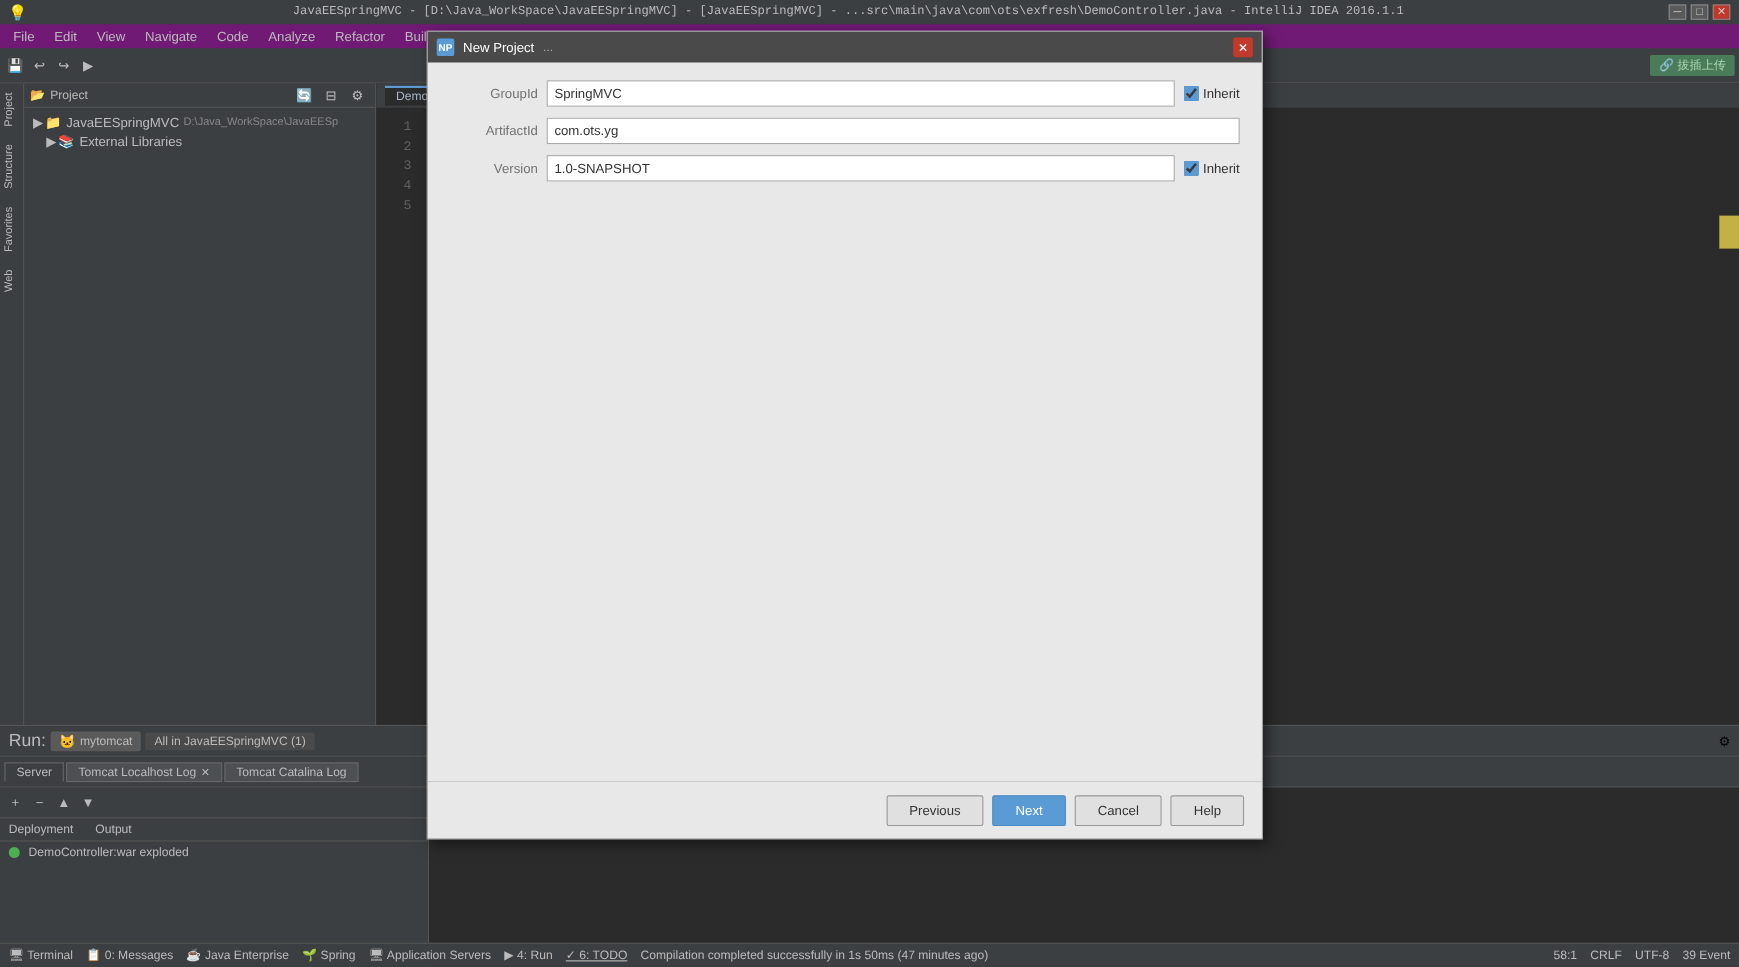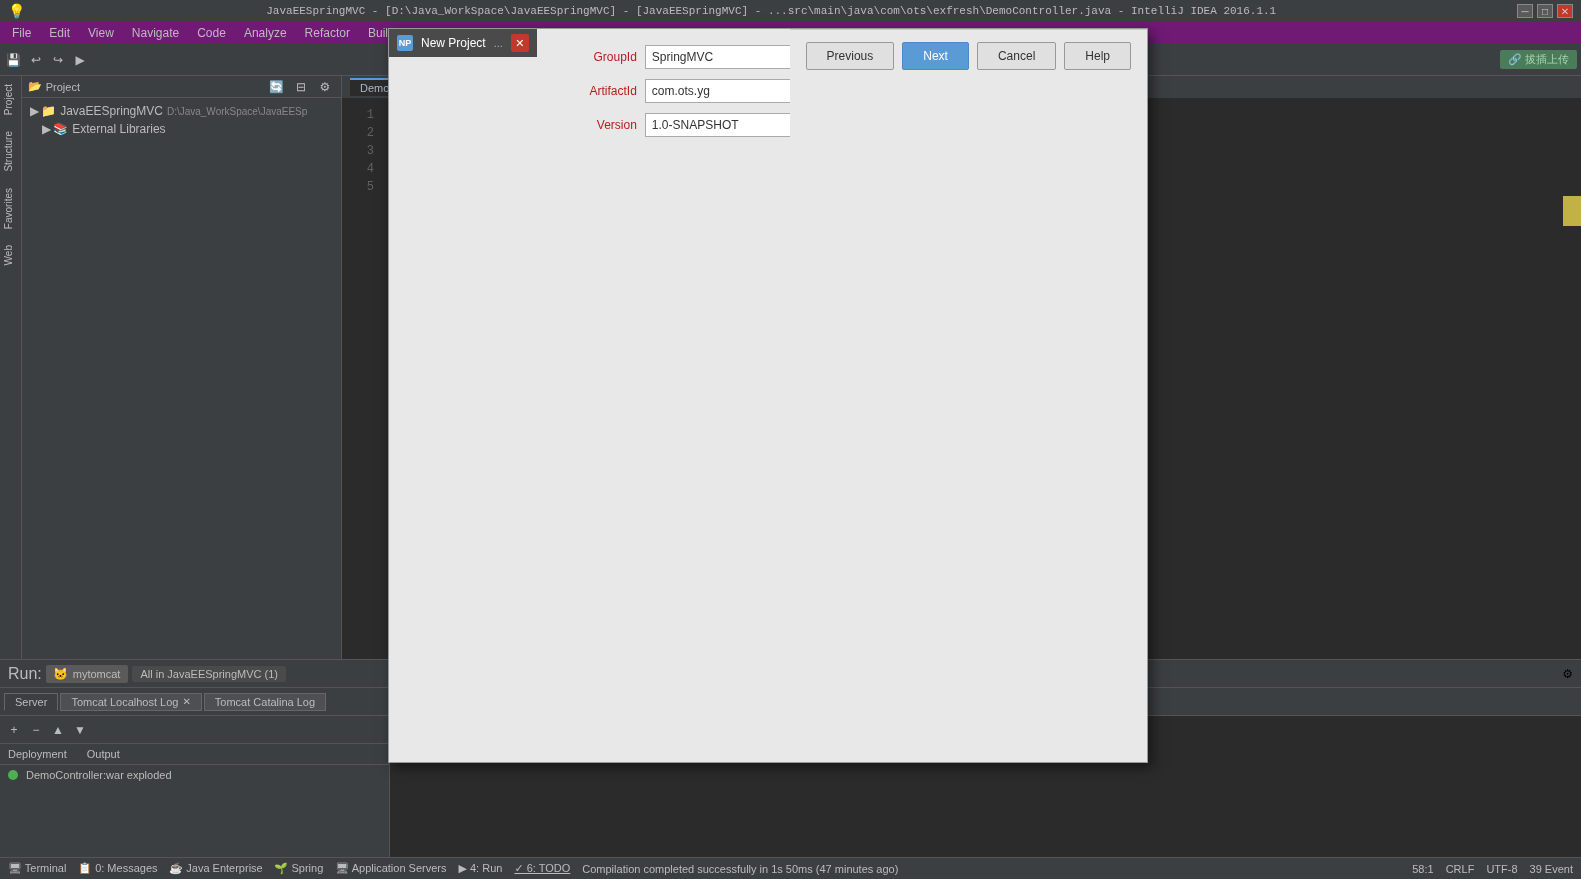--- a/index.html
+++ b/index.html
@@ -225,21 +225,21 @@
     .dialog {
       position: absolute;
       top: 28px;
       left: 388px;
       width: 760px;
       height: 735px;
       background: #e8e8e8;
       border: 1px solid #999;
       box-shadow: 4px 4px 12px rgba(0,0,0,0.5);
       display: flex;
-      flex-direction: row;
+      flex-direction: column;
       z-index: 200;
     }
     .dialog-title-bar {
       height: 28px;
       background: #4a4a4a;
       display: flex;
       align-items: center;
       padding: 0 8px;
       color: #ffffff;
       font-size: 12px;
@@ -272,21 +272,21 @@
     }
     .form-row {
       display: flex;
       align-items: center;
       margin-bottom: 10px;
       gap: 8px;
     }
     .form-label {
       width: 80px;
       text-align: right;
-      color: #b91c1c;
+      color: #737373;
       font-size: 12px;
       flex-shrink: 0;
     }
     .form-input {
       flex: 1;
       height: 24px;
       border: 1px solid #aaa;
       background: white;
       padding: 0 6px;
       font-size: 12px;

